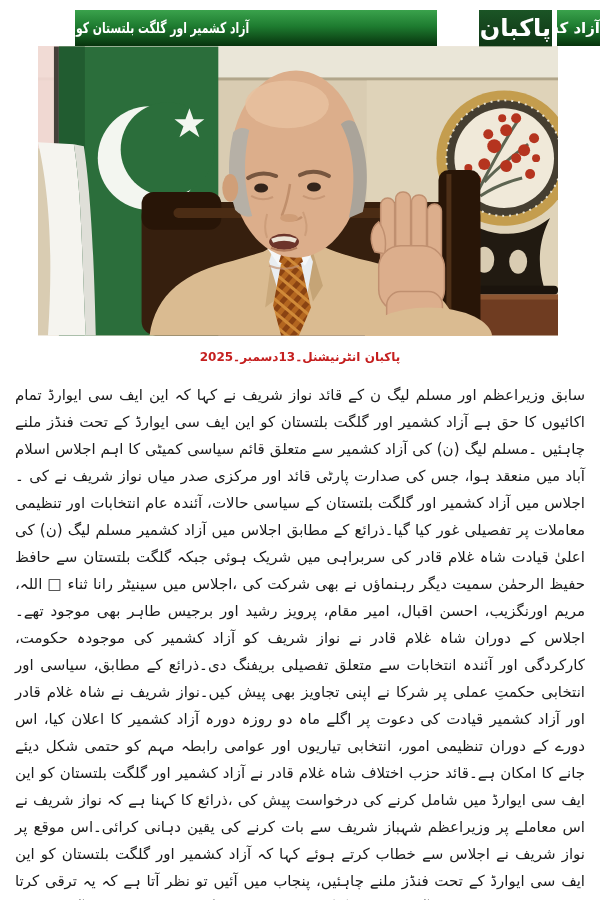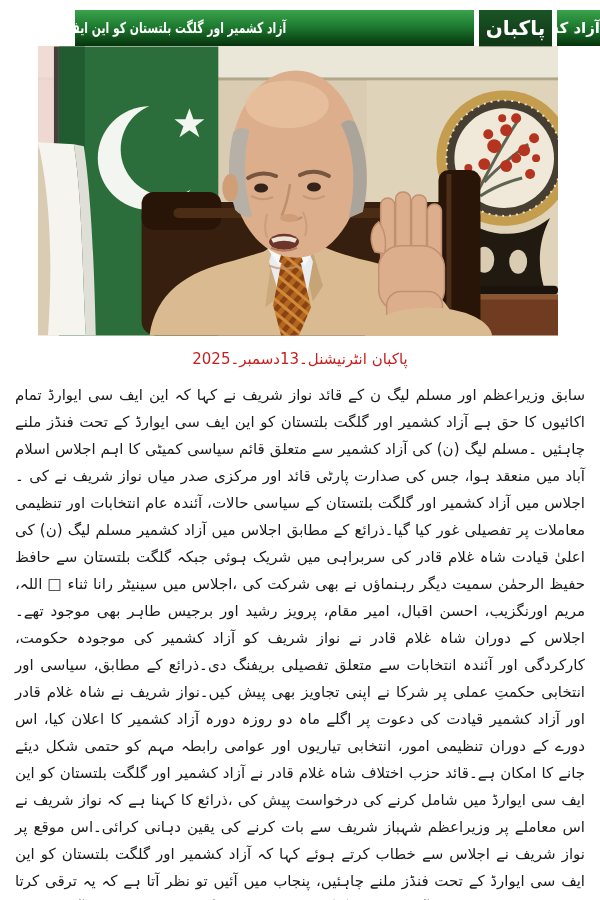--- a/index.html
+++ b/index.html
@@ -20,22 +20,23 @@
   }
   .ticker-stub {
     width: 43px; height: 36px; flex: 0 0 auto;
     overflow: hidden; white-space: nowrap;
     background: linear-gradient(to bottom, #3aa24c 0%, #1e7c30 45%, #07330d 100%);
     color: #fff; font-weight: bold; font-size: 15px; line-height: 36px;
   }
   .logo-box {
     width: 73px; height: 44px; flex: 0 0 auto;
     background: linear-gradient(to bottom, #1b5526 0%, #123d19 60%, #0c3413 100%);
-    color: #fff; font-weight: bold; font-size: 20px; line-height: 36px;
+    color: #fff; font-weight: bold; font-size: 24px; line-height: 36px;
     text-align: center;
+    margin-left: 37px;
   }
   .headline-bar {
     flex: 1 1 auto; height: 36px;
     background: linear-gradient(to bottom, #3aa24c 0%, #1e7c30 45%, #07330d 100%);
     color: #fff; overflow: hidden;
     line-height: 36px; text-align: left; 
     direction: rtl;
   }
   .headline-bar span {
     display: inline-block; white-space: nowrap;
@@ -47,21 +48,21 @@
   .photo {
     position: absolute; top: 46px; left: 38px;
     width: 520px; height: 290px; overflow: hidden;
   }
   .photo svg { display: block; }
 
   
   .dateline {
     position: absolute; top: 350px; left: 0; right: 0;
     text-align: center;
-    color: #c51f1f; font-weight: normal; font-size: 15px;
+    color: #c51f1f; font-weight: bold; font-size: 12px;
   }
 
   
   .article-body {
     position: absolute; top: 382px; right: 15px; left: 15px;
     margin: 0;
     direction: rtl; text-align: justify;
     font-size: 15px; line-height: 27px; color: #1c1c1c;
   }
 </style>

